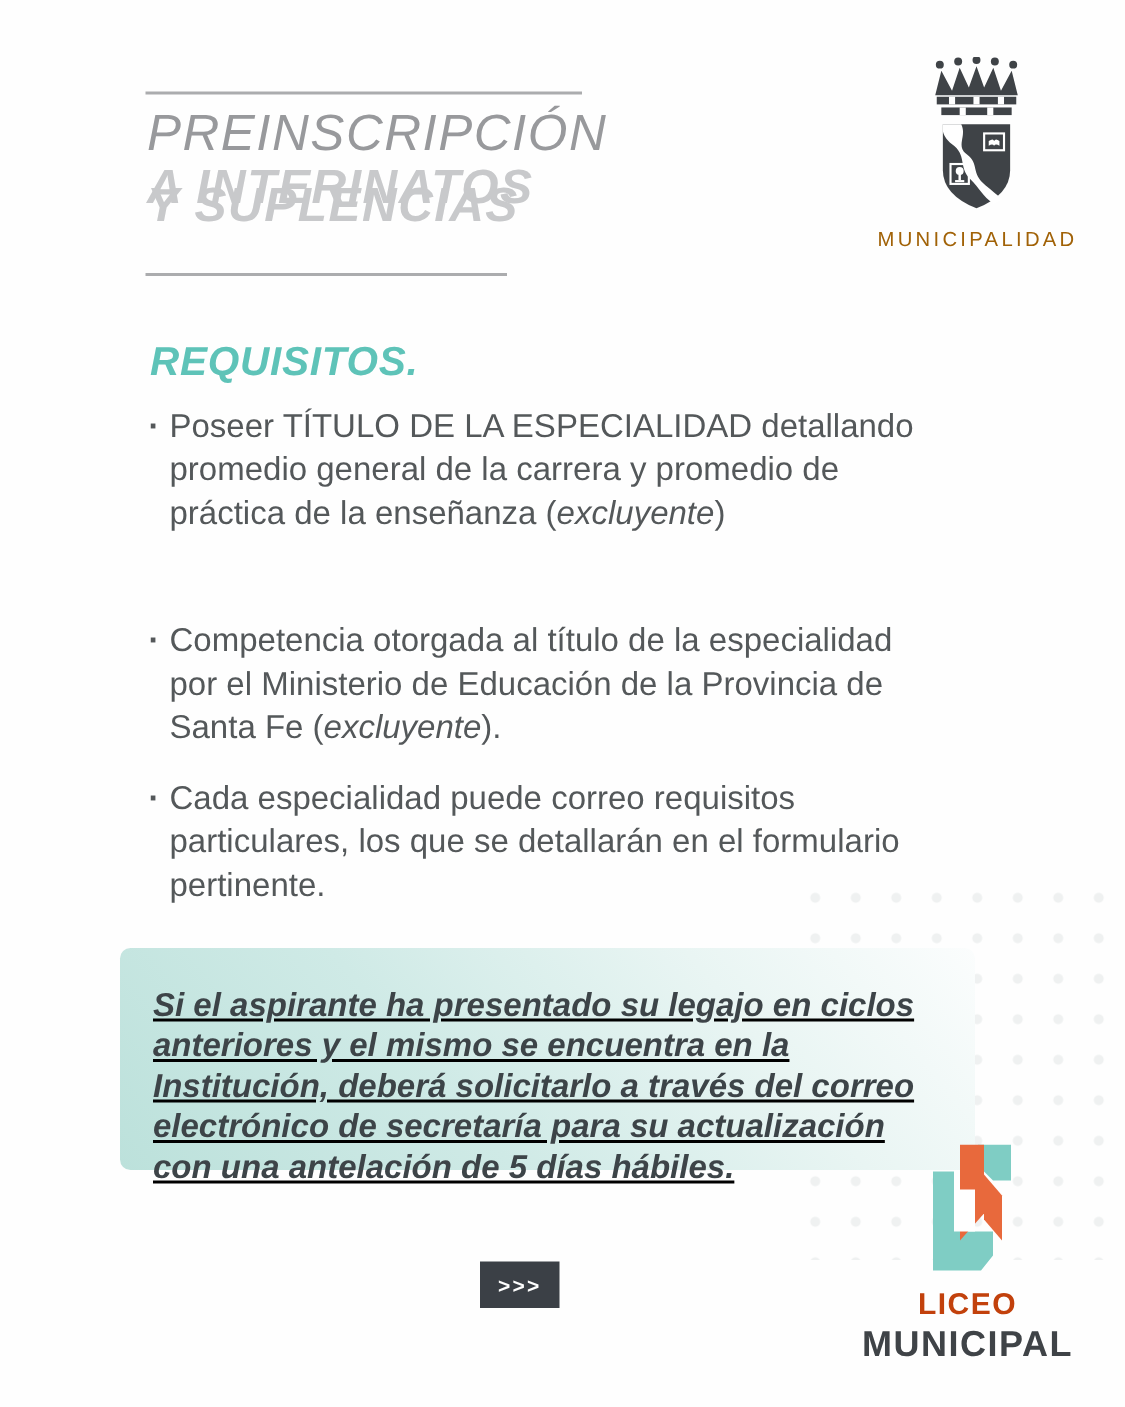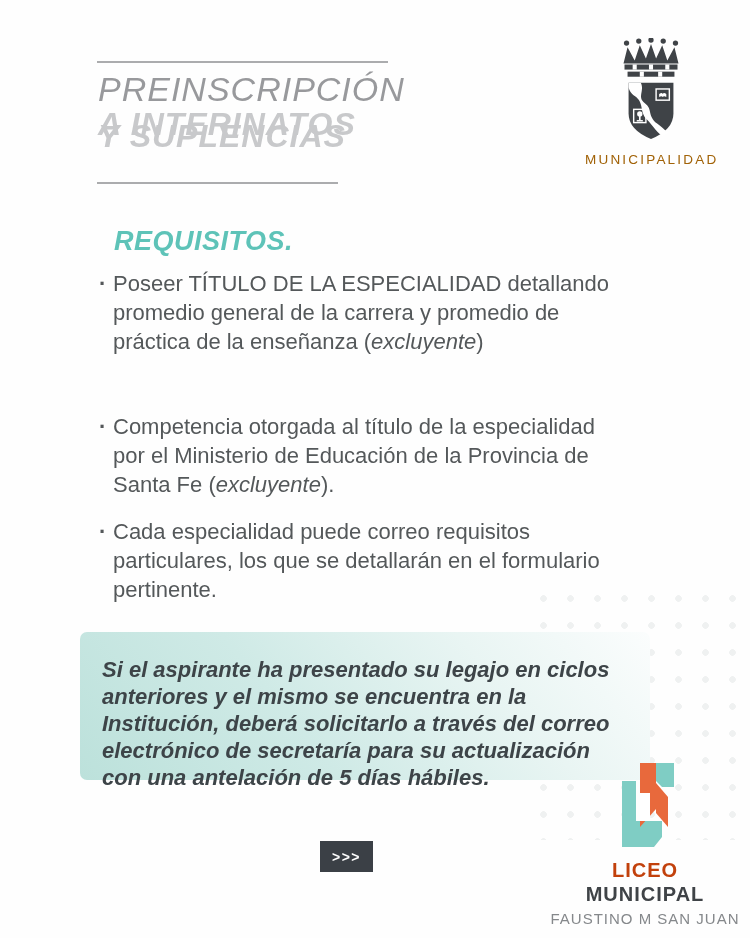--- a/index.html
+++ b/index.html
@@ -31,58 +31,59 @@
   }
   .title2.l1{top:106px;}
   .title2.l2{top:118px;}
   
   .muni{left:585px;top:38px;width:132px;text-align:center;z-index:1;}
   .muni svg{display:block;margin:0 auto;}
   .muni-line1{margin-top:8px;font-size:13.5px;letter-spacing:2.2px;color:#a16207;}
   .muni-line2{margin-top:3px;font-size:20px;font-weight:bold;letter-spacing:1.2px;color:#3f4347;}
   
   .req-heading{
-    left:114px;top:226px;
+    left:100px;top:226px;
     font-size:27px;font-weight:bold;font-style:italic;
     color:#5ec3b8;letter-spacing:0.5px;z-index:1;
   }
   .bullet{left:99px;width:516px;display:flex;z-index:1;}
   .bullet .dot{
     width:14px;flex:0 0 14px;color:#54585a;
     font-size:22px;line-height:29px;font-weight:bold;
   }
   .bullet p{
     margin:0;color:#54585a;font-size:22px;line-height:29px;
   }
   .bullet p em{font-style:italic;text-align:center;}
   .b1{top:269px;}
   .b2{top:412px;}
   .b3{top:517px;}
   
   .note{
     left:80px;top:632px;width:570px;height:148px;border-radius:7px;
     background:linear-gradient(50deg,#bce1db 0%,#cfeae6 38%,#e9f5f3 72%,#fbfdfd 100%);
     z-index:1;
+    text-decoration:underline;
   }
   .note p{
     margin:0;padding:24px 20px 0 22px;
     font-size:22px;line-height:27px;font-weight:bold;font-style:italic;
     color:#3d4448;
   }
   
   .cta{
     left:320px;top:841px;width:53px;height:31px;background:#3b4046;
     color:#ffffff;font-size:14px;font-weight:bold;letter-spacing:1.5px;
     display:flex;align-items:center;justify-content:center;cursor:pointer;z-index:2;
   }
   
   .liceo{left:545px;top:763px;width:200px;text-align:center;z-index:2;}
   .liceo svg{display:block;margin:0 auto;}
   .liceo-line1{margin-top:10px;font-size:20px;font-weight:bold;letter-spacing:1px;color:#c2410c;}
-  .liceo-line2{margin-top:1px;font-size:20px;font-weight:bold;letter-spacing:1px;color:#3f4347;}
+  .liceo-line2{margin-top:1px;font-size:24px;font-weight:bold;letter-spacing:1px;color:#3f4347;}
   .liceo-line3{margin-top:4px;font-size:15px;letter-spacing:1px;color:#85888b;}
 </style>
 </head>
 <body>
 
 <div class="abs dots"></div>
 
 <div class="abs rule rule-top"></div>
 <div class="abs title1">PREINSCRIPCIÓN</div>
 <div class="abs title2 l1">A INTERINATOS</div>
@@ -154,14 +155,13 @@
     <svg width="58" height="86" viewBox="0 0 58 86">
       <polygon points="36,0 58,0 58,24 46,24 36,14" fill="#7fcdc4"></polygon>
       <polygon points="6,18 20,18 20,58 46,58 46,74 38,84 6,84" fill="#7fcdc4"></polygon>
       <polygon points="24,0 40,0 40,46 24,64" fill="#e8693c"></polygon>
       <polygon points="40,20 52,34 52,64 40,50" fill="#e8693c"></polygon>
       <rect x="24" y="30" width="10" height="28" fill="#ffffff"></rect>
     </svg>
   </span>
   <div class="liceo-line1">LICEO</div>
   <div class="liceo-line2">MUNICIPAL</div>
-  <div class="liceo-line3">FAUSTINO M SAN JUAN</div>
 </div>
 
 </body></html>

